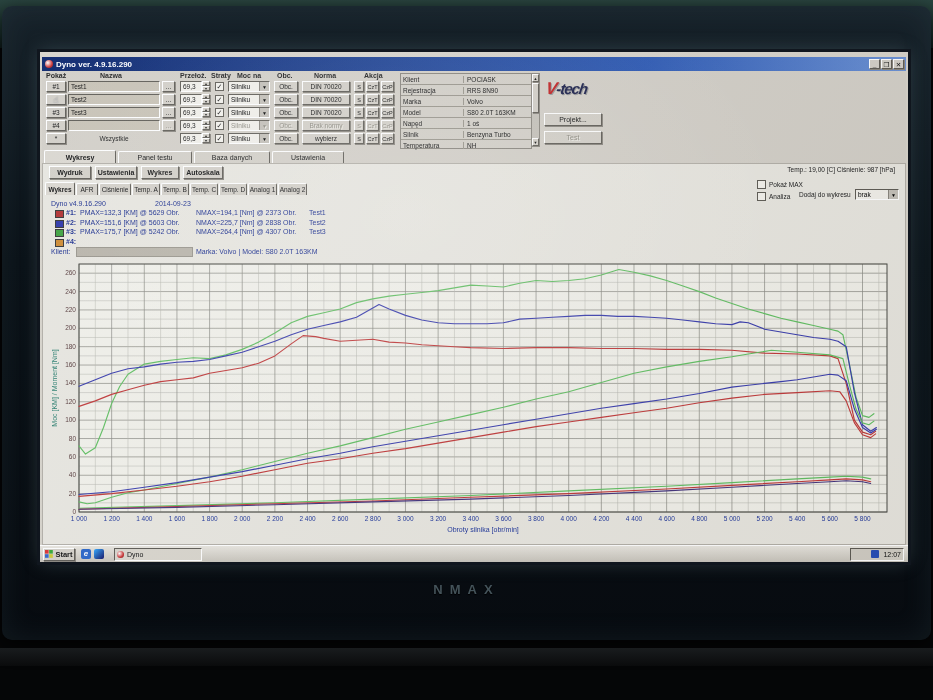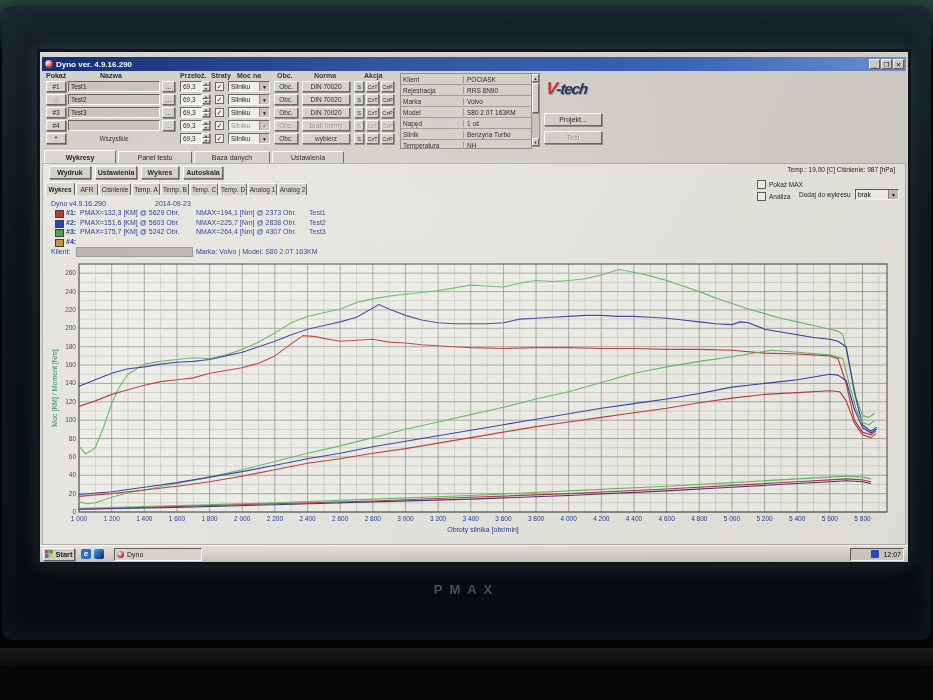--- a/index.html
+++ b/index.html
@@ -51,21 +51,21 @@
          color:#1a1f4a;text-shadow:1px 1px 0 #999;}
   .logoV .v{color:#c22222;font-size:17px;}
   svg text{font-family:"Liberation Sans","DejaVu Sans",sans-serif;}
 </style>
 </head>
 <body>
 
 <div class="photo">
   <div class="abs wall"></div>
   <div class="abs monitor"></div>
-  <div class="abs brand">PMAX</div>
+  <div class="abs brand">NMAX</div>
   <div class="abs desk"></div>
 
   <div class="abs screen">
 
     <div class="abs titlebar">
       <span style="width:8px;height:8px;border-radius:50%;background:radial-gradient(circle at 35% 35%,#fff,#c33 60%,#611);display:inline-block;margin-right:3px;"></span>
       <span>Dyno ver. 4.9.16.290</span>
       <span style="margin-left:auto;display:flex;gap:1px;padding-right:2px;">
         <span class="winbtn btn3">_</span>
         <span class="winbtn btn3">❐</span>

